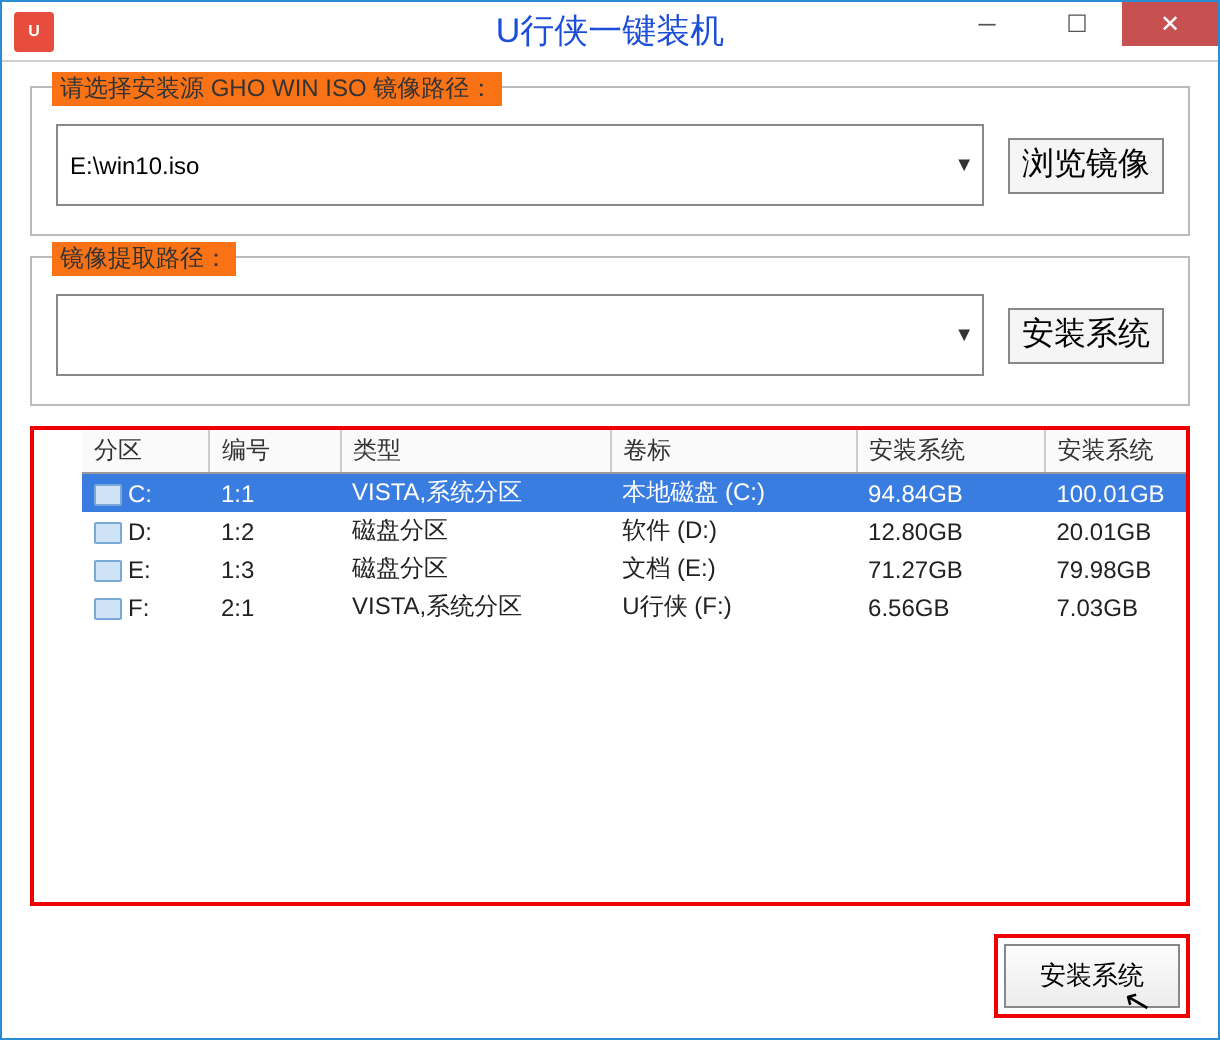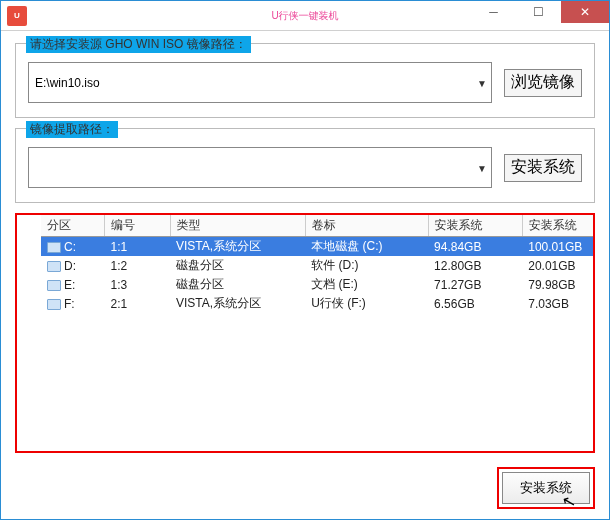--- a/index.html
+++ b/index.html
@@ -37,22 +37,22 @@
       align-items: center;
       justify-content: center;
       color: #fff;
       font-size: 8px;
       font-weight: bold;
     }
     .title-text {
       position: absolute;
       left: 50%;
       transform: translateX(-50%);
-      color: #ec4899;
-      font-size: 10px;
+      color: #1d4ed8;
+      font-size: 17px;
     }
     .win-controls {
       margin-left: auto;
       display: flex;
       height: 100%;
     }
     .win-btn {
       width: 45px;
       height: 22px;
       display: flex;
@@ -76,21 +76,21 @@
     }
     .group {
       border: 1px solid #bbb;
       padding: 18px 12px 14px 12px;
       position: relative;
     }
     .group-label {
       position: absolute;
       top: -8px;
       left: 10px;
-      background: #0ea5e9;
+      background: #f97316;
       padding: 0 4px;
       color: #333;
       font-size: 12px;
     }
     .group-row {
       display: flex;
       align-items: center;
       gap: 12px;
     }
     .select-box {

